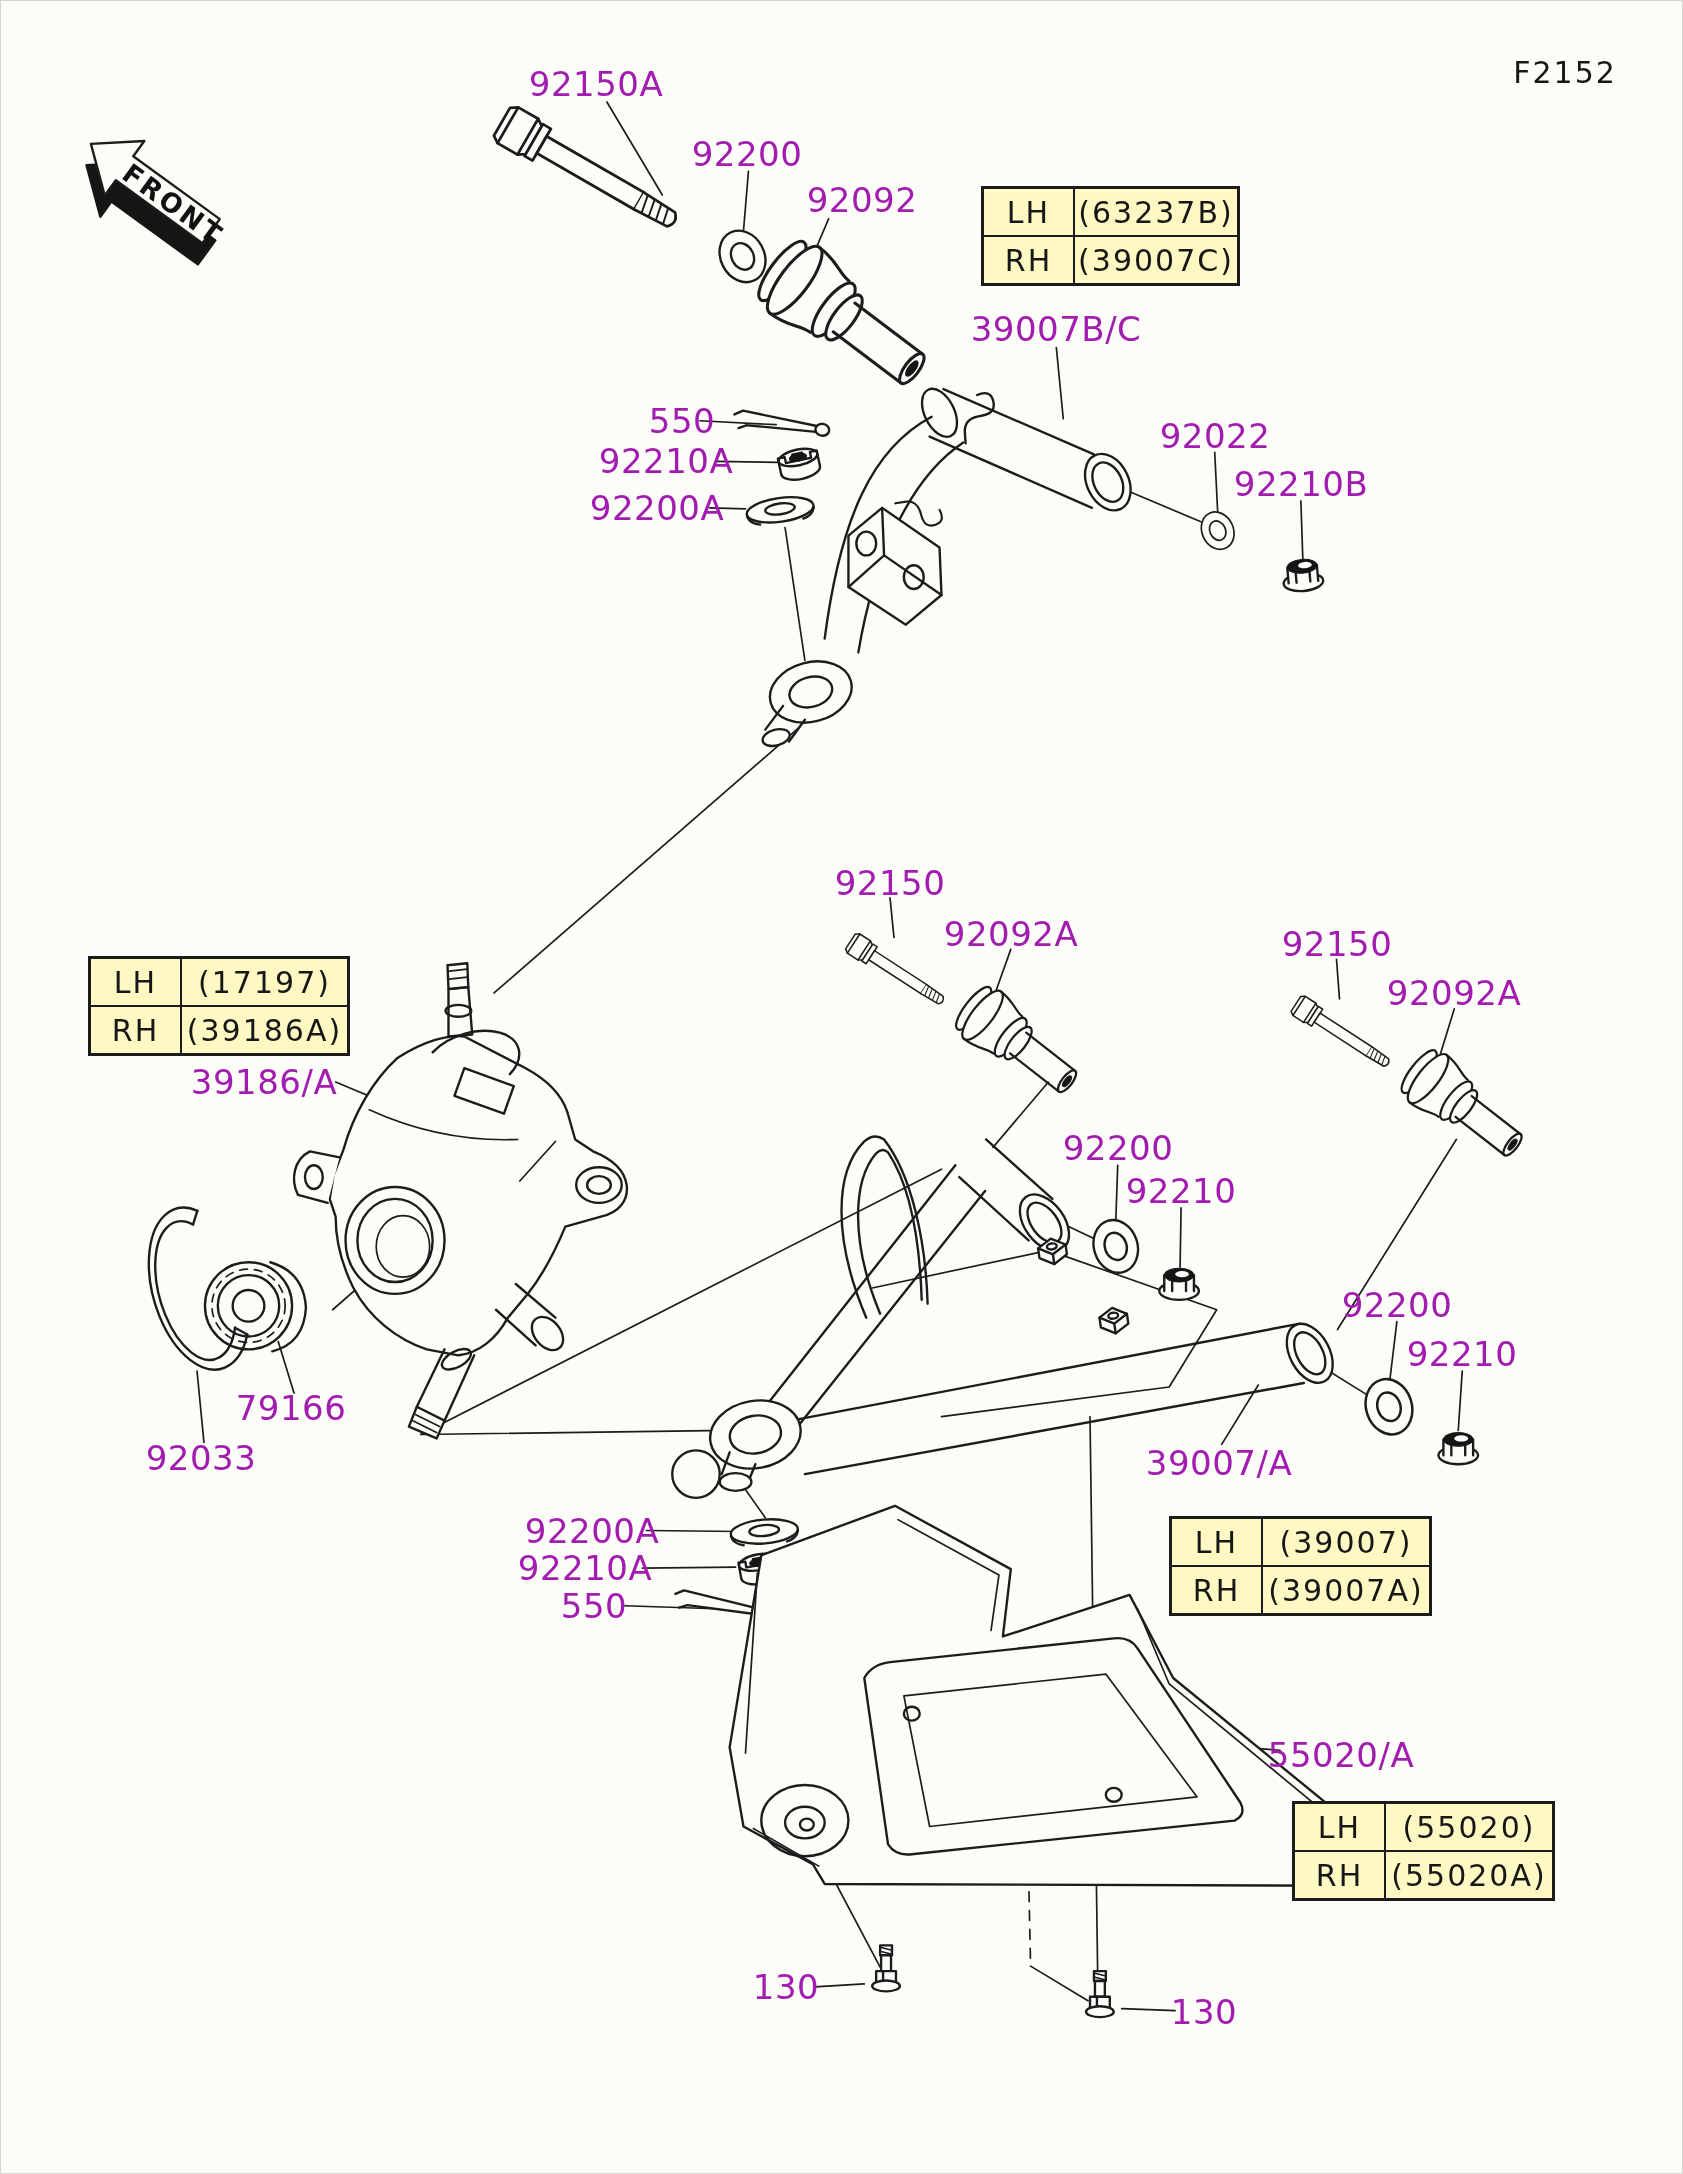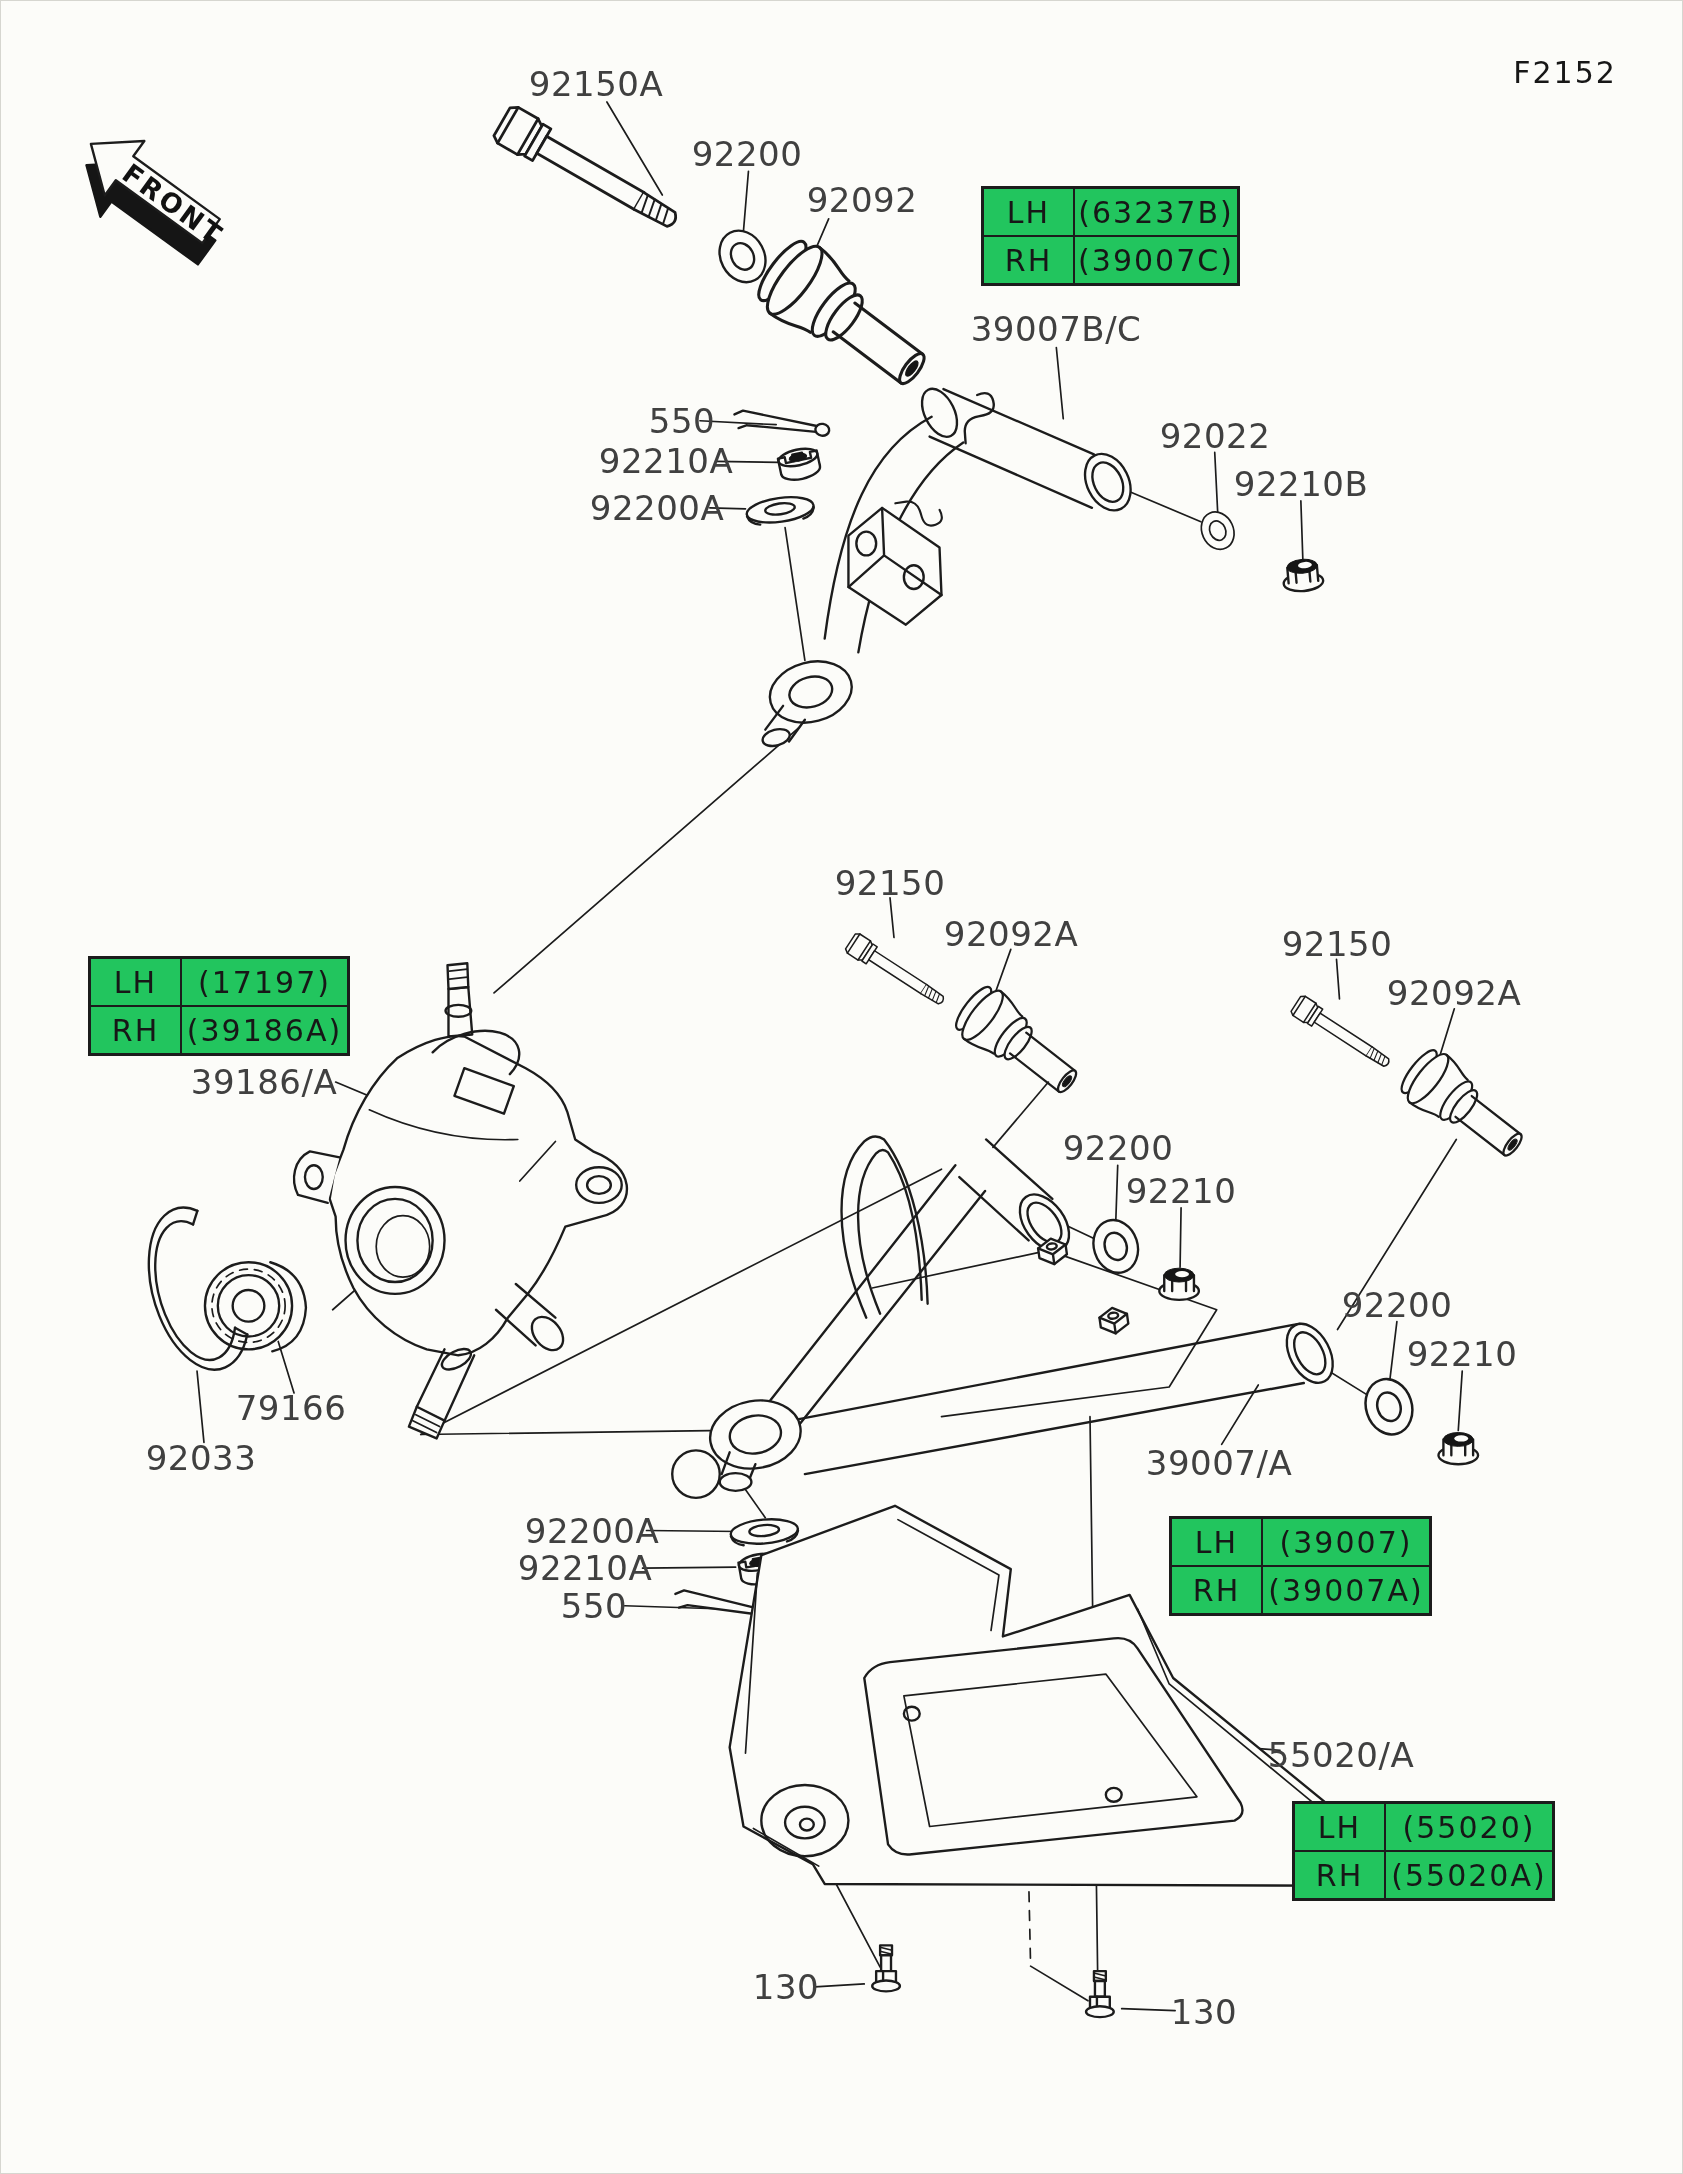--- a/index.html
+++ b/index.html
@@ -9,26 +9,26 @@
     font-family:"DejaVu Sans","Liberation Sans",sans-serif;color:#171717;
     overflow:hidden;
   }
   svg.art{position:absolute;left:0;top:0;}
   .ln{fill:none;stroke:#1c1c1c;stroke-width:2.4;stroke-linecap:round;stroke-linejoin:round;}
   .thin{stroke-width:1.7;}
   .wf{fill:#fcfcf9;}
   .dk{fill:#151515;stroke:#151515;}
   .plbl{
     position:absolute;transform:translate(-50%,-50%);
-    font-size:34px;letter-spacing:0.5px;white-space:nowrap;color:#404040;
+    font-size:34px;letter-spacing:0.5px;white-space:nowrap;color:#a21caf;
   }
   .figcode{position:absolute;transform:translate(-50%,-50%);font-size:30px;letter-spacing:2px;}
   .ptable{
     position:absolute;display:grid;grid-template-columns:91px 1fr;
-    border:3px solid #1c1c1c;background:#22c55e;box-sizing:border-box;
+    border:3px solid #1c1c1c;background:#fef9c3;box-sizing:border-box;
   }
   .ptable .cell{
     height:46px;display:flex;align-items:center;justify-content:center;
     font-size:30px;letter-spacing:2px;border-bottom:2.5px solid #1c1c1c;white-space:nowrap;
   }
   .ptable .side{border-right:2.5px solid #1c1c1c;}
   .ptable .last{border-bottom:none;}
   .front-text{font-size:27px;font-weight:bold;letter-spacing:3px;fill:#111;stroke:none;font-family:"DejaVu Sans","Liberation Sans",sans-serif;}
 </style>
 </head>

